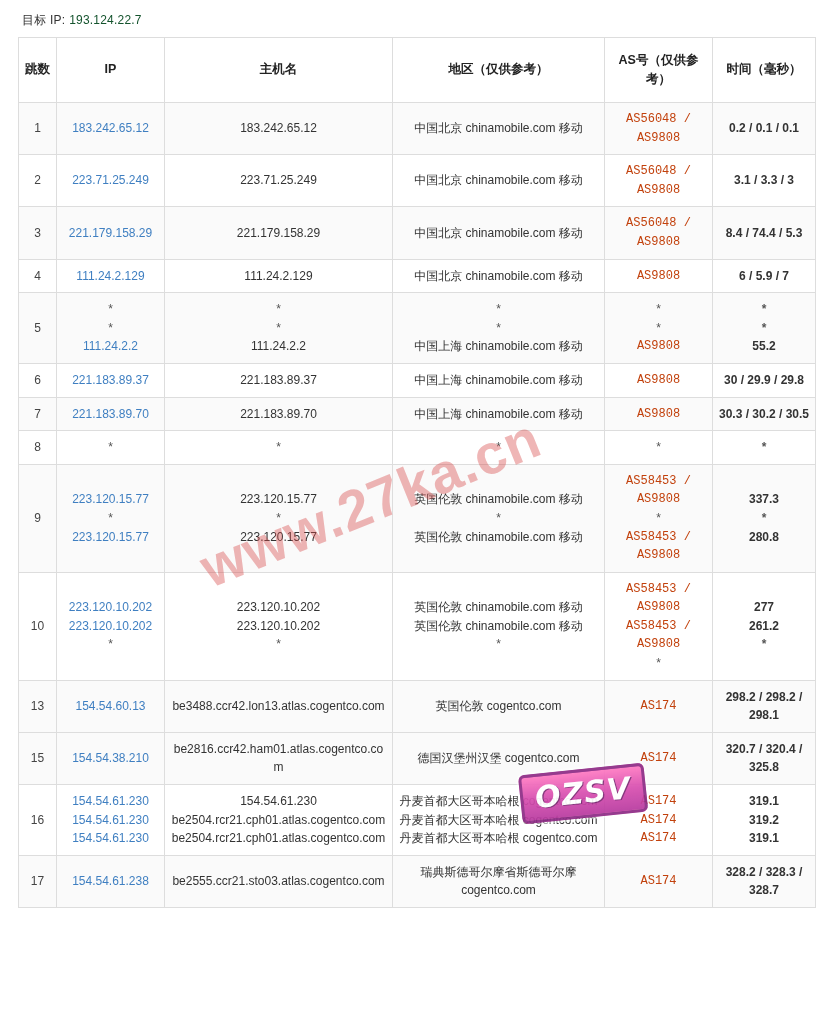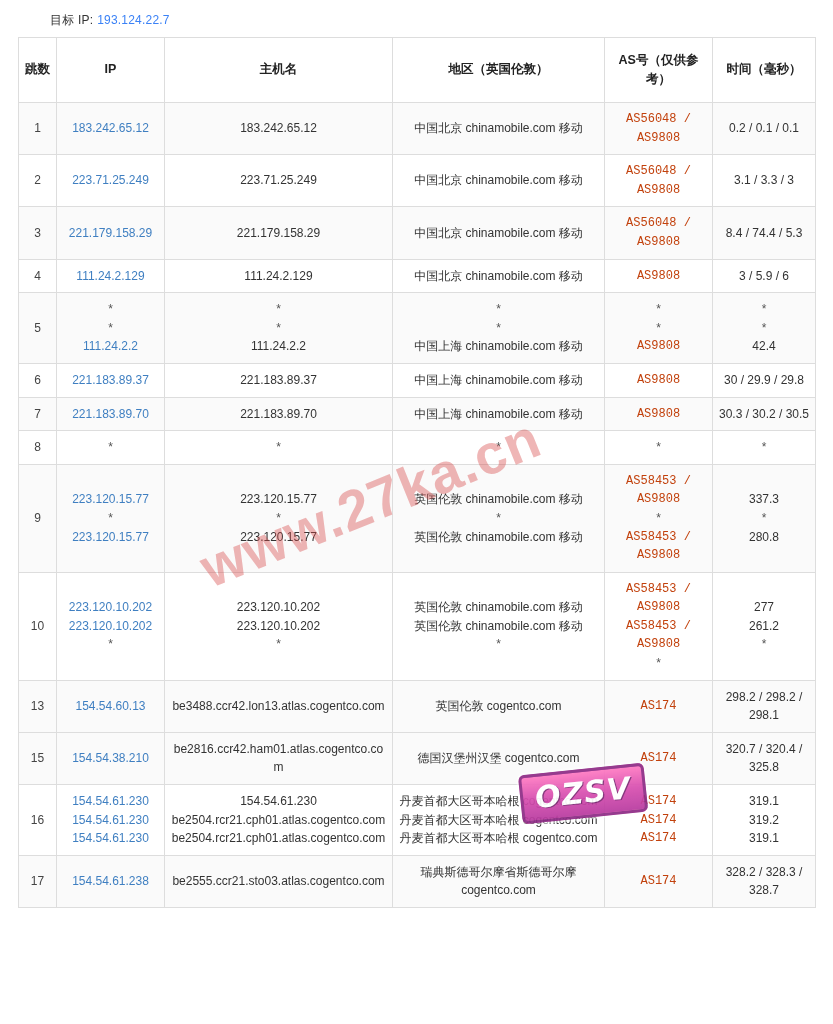--- a/index.html
+++ b/index.html
@@ -20,24 +20,23 @@
     padding: 10px 18px 18px 18px;
   }
   .target-line {
     font-size: 12px;
     color: #333333;
     margin: 2px 0 8px 4px;
     letter-spacing: 0.2px;
   }
   .target-line .label {
     color: #333333;
-    margin-left: 28px;
   }
   .target-line .ip {
-    color: #3b82f6;
+    color: #14532d;
     margin-left: 4px;
   }
   table.trace {
     border-collapse: collapse;
     width: 797px;
     table-layout: fixed;
     background: #ffffff;
   }
   table.trace th, table.trace td {
     border: 1px solid #dddddd;
@@ -64,21 +63,21 @@
 
   tbody tr.even td { background: #fafafa; }
   tbody tr.odd  td { background: #ffffff; }
 
   td.hop { color: #444444; font-size: 12px; }
   .ip-link { color: #3f7fc1; }
   .as-link { color: #c2410c; font-family: Liberation Mono, monospace; }
   .star { color: #555555; }
   .host { color: #333333; font-size: 12px; word-break: break-all; }
   .geo  { color: #333333; font-size: 12px; margin-left: 16px; }
-  .time { color: #333333; font-size: 12px; }
+  .time { color: #333333; font-size: 12px; font-weight: bold; }
   .multi > div { white-space: nowrap; }
   .geo.multi > div { white-space: normal; }
   .host.multi > div { white-space: nowrap; }
 
   
   .wm-text {
     position: absolute;
     font-family: "Liberation Sans", sans-serif;
     font-weight: bold;
     color: rgba(214, 72, 72, 0.40);
@@ -131,21 +130,21 @@
         <col class="col-host">
       <col class="col-geo">
         <col class="col-as">
         <col class="col-time">
     </colgroup>
     <thead>
       <tr>
         <th>跳数</th>
         <th>IP</th>
         <th>主机名</th>
-        <th>地区（英国伦敦）</th>
+        <th>地区（仅供参考）</th>
         <th>AS号（仅供参考）</th>
         <th>时间（毫秒）</th>
       </tr>
     </thead>
     <tbody id="trace-body">
         <tr class="even">
           <td class="hop">1</td>
           <td class="ip">
             <div class="ip-link">183.242.65.12</div>
           </td>
@@ -209,21 +208,21 @@
           <td class="host">
             <div>111.24.2.129</div>
           </td>
           <td class="geo">
             <div>中国北京 chinamobile.com 移动</div>
           </td>
           <td class="as">
             <div class="as-link">AS9808</div>
           </td>
           <td class="time">
-            <div>3 / 5.9 / 6</div>
+            <div>6 / 5.9 / 7</div>
           </td>
         </tr>
         <tr class="even">
           <td class="hop">5</td>
           <td class="ip multi">
             <div class="star">*</div>
             <div class="star">*</div>
             <div class="ip-link">111.24.2.2</div>
           </td>
           <td class="host multi">
@@ -237,21 +236,21 @@
             <div>中国上海 chinamobile.com 移动</div>
           </td>
           <td class="as multi">
             <div class="star">*</div>
             <div class="star">*</div>
             <div class="as-link">AS9808</div>
           </td>
           <td class="time multi">
             <div class="star">*</div>
             <div class="star">*</div>
-            <div>42.4</div>
+            <div>55.2</div>
           </td>
         </tr>
         <tr class="odd">
           <td class="hop">6</td>
           <td class="ip">
             <div class="ip-link">221.183.89.37</div>
           </td>
           <td class="host">
             <div>221.183.89.37</div>
           </td>

